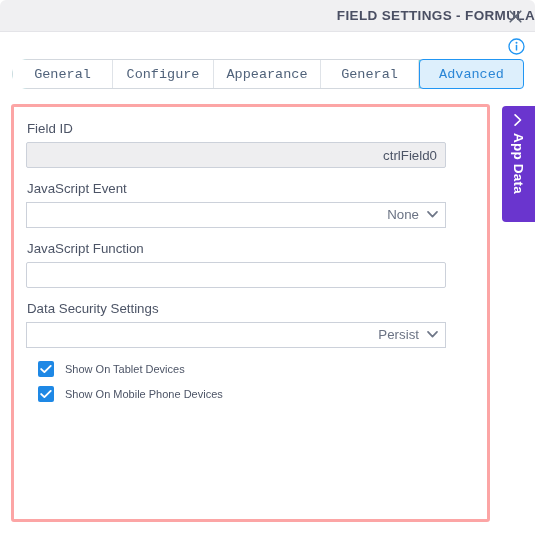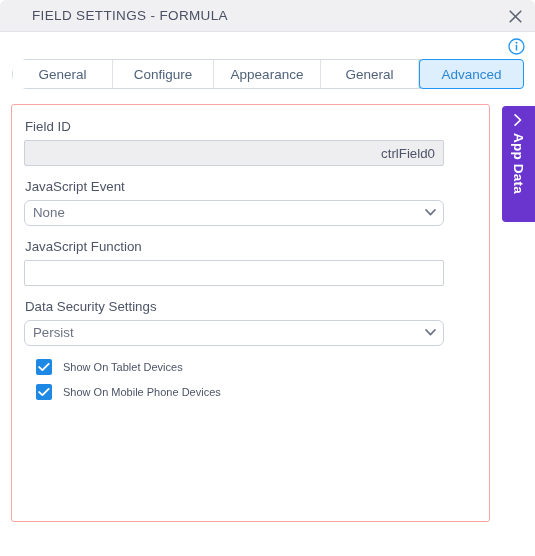--- a/index.html
+++ b/index.html
@@ -33,25 +33,25 @@
     background: #f0f0f2;
     border-bottom: 1px solid #e4e4e8;
     box-sizing: border-box;
   }
   .title-text {
     position: absolute;
     left: 0;
     right: 0;
     top: 0;
     line-height: 31px;
-    text-align: left;
+    text-align: right;
     font-size: 13.5px;
     letter-spacing: 0.35px;
     color: #4a4f63;
-    font-weight: normal;
+    font-weight: bold;
     white-space: nowrap;
     padding-left: 32px;
   }
   .close-btn {
     position: absolute;
     right: 8px;
     top: 4px;
     width: 24px;
     height: 24px;
     display: flex;
@@ -80,20 +80,21 @@
   .tabbar {
     position: absolute;
     left: 12px;
     top: 59px;
     display: flex;
     height: 30px;
     border: 1px solid #d3d8de;
     border-radius: 15px;
     background: #5eead4;
     box-sizing: border-box;
+    font-family: Liberation Mono, monospace;
   }
   .tab {
     display: flex;
     align-items: center;
     justify-content: center;
     font-size: 13.5px;
     color: #50627a;
     background: #ffffff;
     border-right: 1px solid #dfe3e8;
     box-sizing: border-box;
@@ -117,21 +118,21 @@
   .tab-w4 { width: 98px; }    
   .tab-w5 { width: 105px; }   
 
   
   .panel {
     position: absolute;
     left: 11px;
     top: 104px;
     width: 479px;
     height: 418px;
-    border: 1px solid #fca5a5;
+    border: 3px solid #fca5a5;
     border-radius: 3px;
     background: #ffffff;
     box-sizing: border-box;
   }
   .panel-inner {
     padding: 14px 12px 0 12px;
   }
 
   
   .field-label {
@@ -164,29 +165,30 @@
   .select-wrap {
     position: relative;
     width: 420px;
     height: 26px;
   }
   .select-box {
     width: 420px;
     height: 26px;
     box-sizing: border-box;
     border: 1px solid #ccd1da;
-    border-radius: 6px;
+    border-radius: 0;
     background: #ffffff;
     font-size: 13.3px;
     color: #6b7384;
     line-height: 24px;
     padding: 0 26px 16px 8px;
     cursor: pointer;
     white-space: nowrap;
     overflow: hidden;
+    text-align: right;
   }
   .chevron {
     position: absolute;
     right: 8px;
     top: 8px;
     pointer-events: none;
   }
   .chevron svg { display: block; }
 
   

